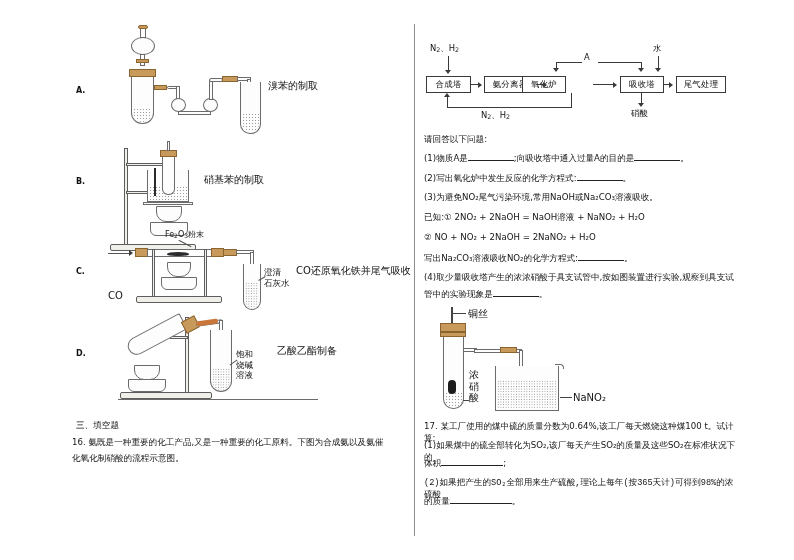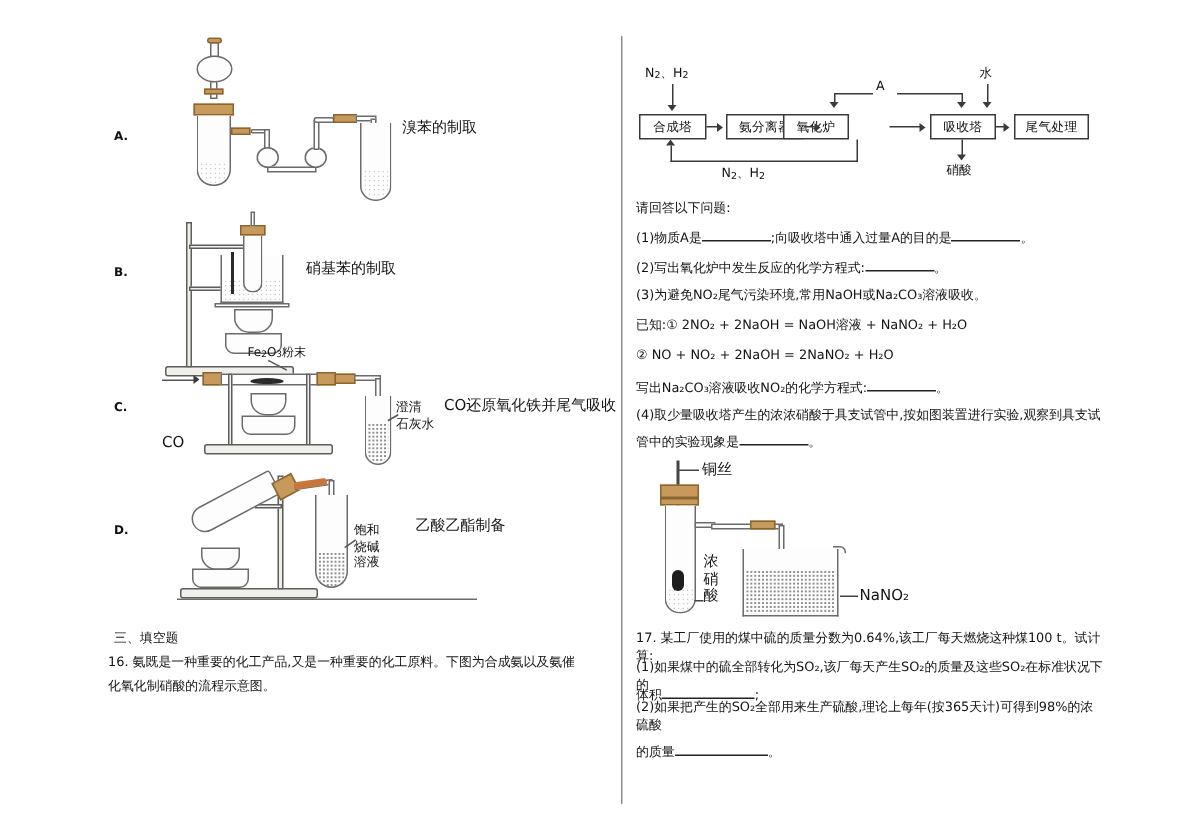--- a/index.html
+++ b/index.html
@@ -345,20 +345,20 @@
     <span>某工厂使用的煤中硫的质量分数为0.64%,该工厂每天燃烧这种煤100 t。试计算:</span>
   </div>
 
   <div class="rtext" style="left:424px; top:440px; width:312px;">
     <span>(1)</span><span>如果煤中的硫全部转化为SO₂,该厂每天产生SO₂的质量及这些SO₂在标准状况下的</span>
   </div>
   <div class="rtext" style="left:424px; top:457px; width:312px;">
     <span>体积</span><span class="u-lg"></span><span>;</span>
   </div>
 
-  <div class="rtext" style="left:424px; top:467px; width:312px;">
+  <div class="rtext" style="left:424px; top:478px; width:312px;font-family:Liberation Mono, monospace;">
     <span>(2)</span><span>如果把产生的SO₂全部用来生产硫酸,理论上每年(按365天计)可得到98%的浓硫酸</span>
   </div>
   <div class="rtext" style="left:424px; top:495px; width:312px;">
     <span>的质量</span><span class="u-lg"></span><span>。</span>
   </div>
 
 </div>
 
 </body></html>

